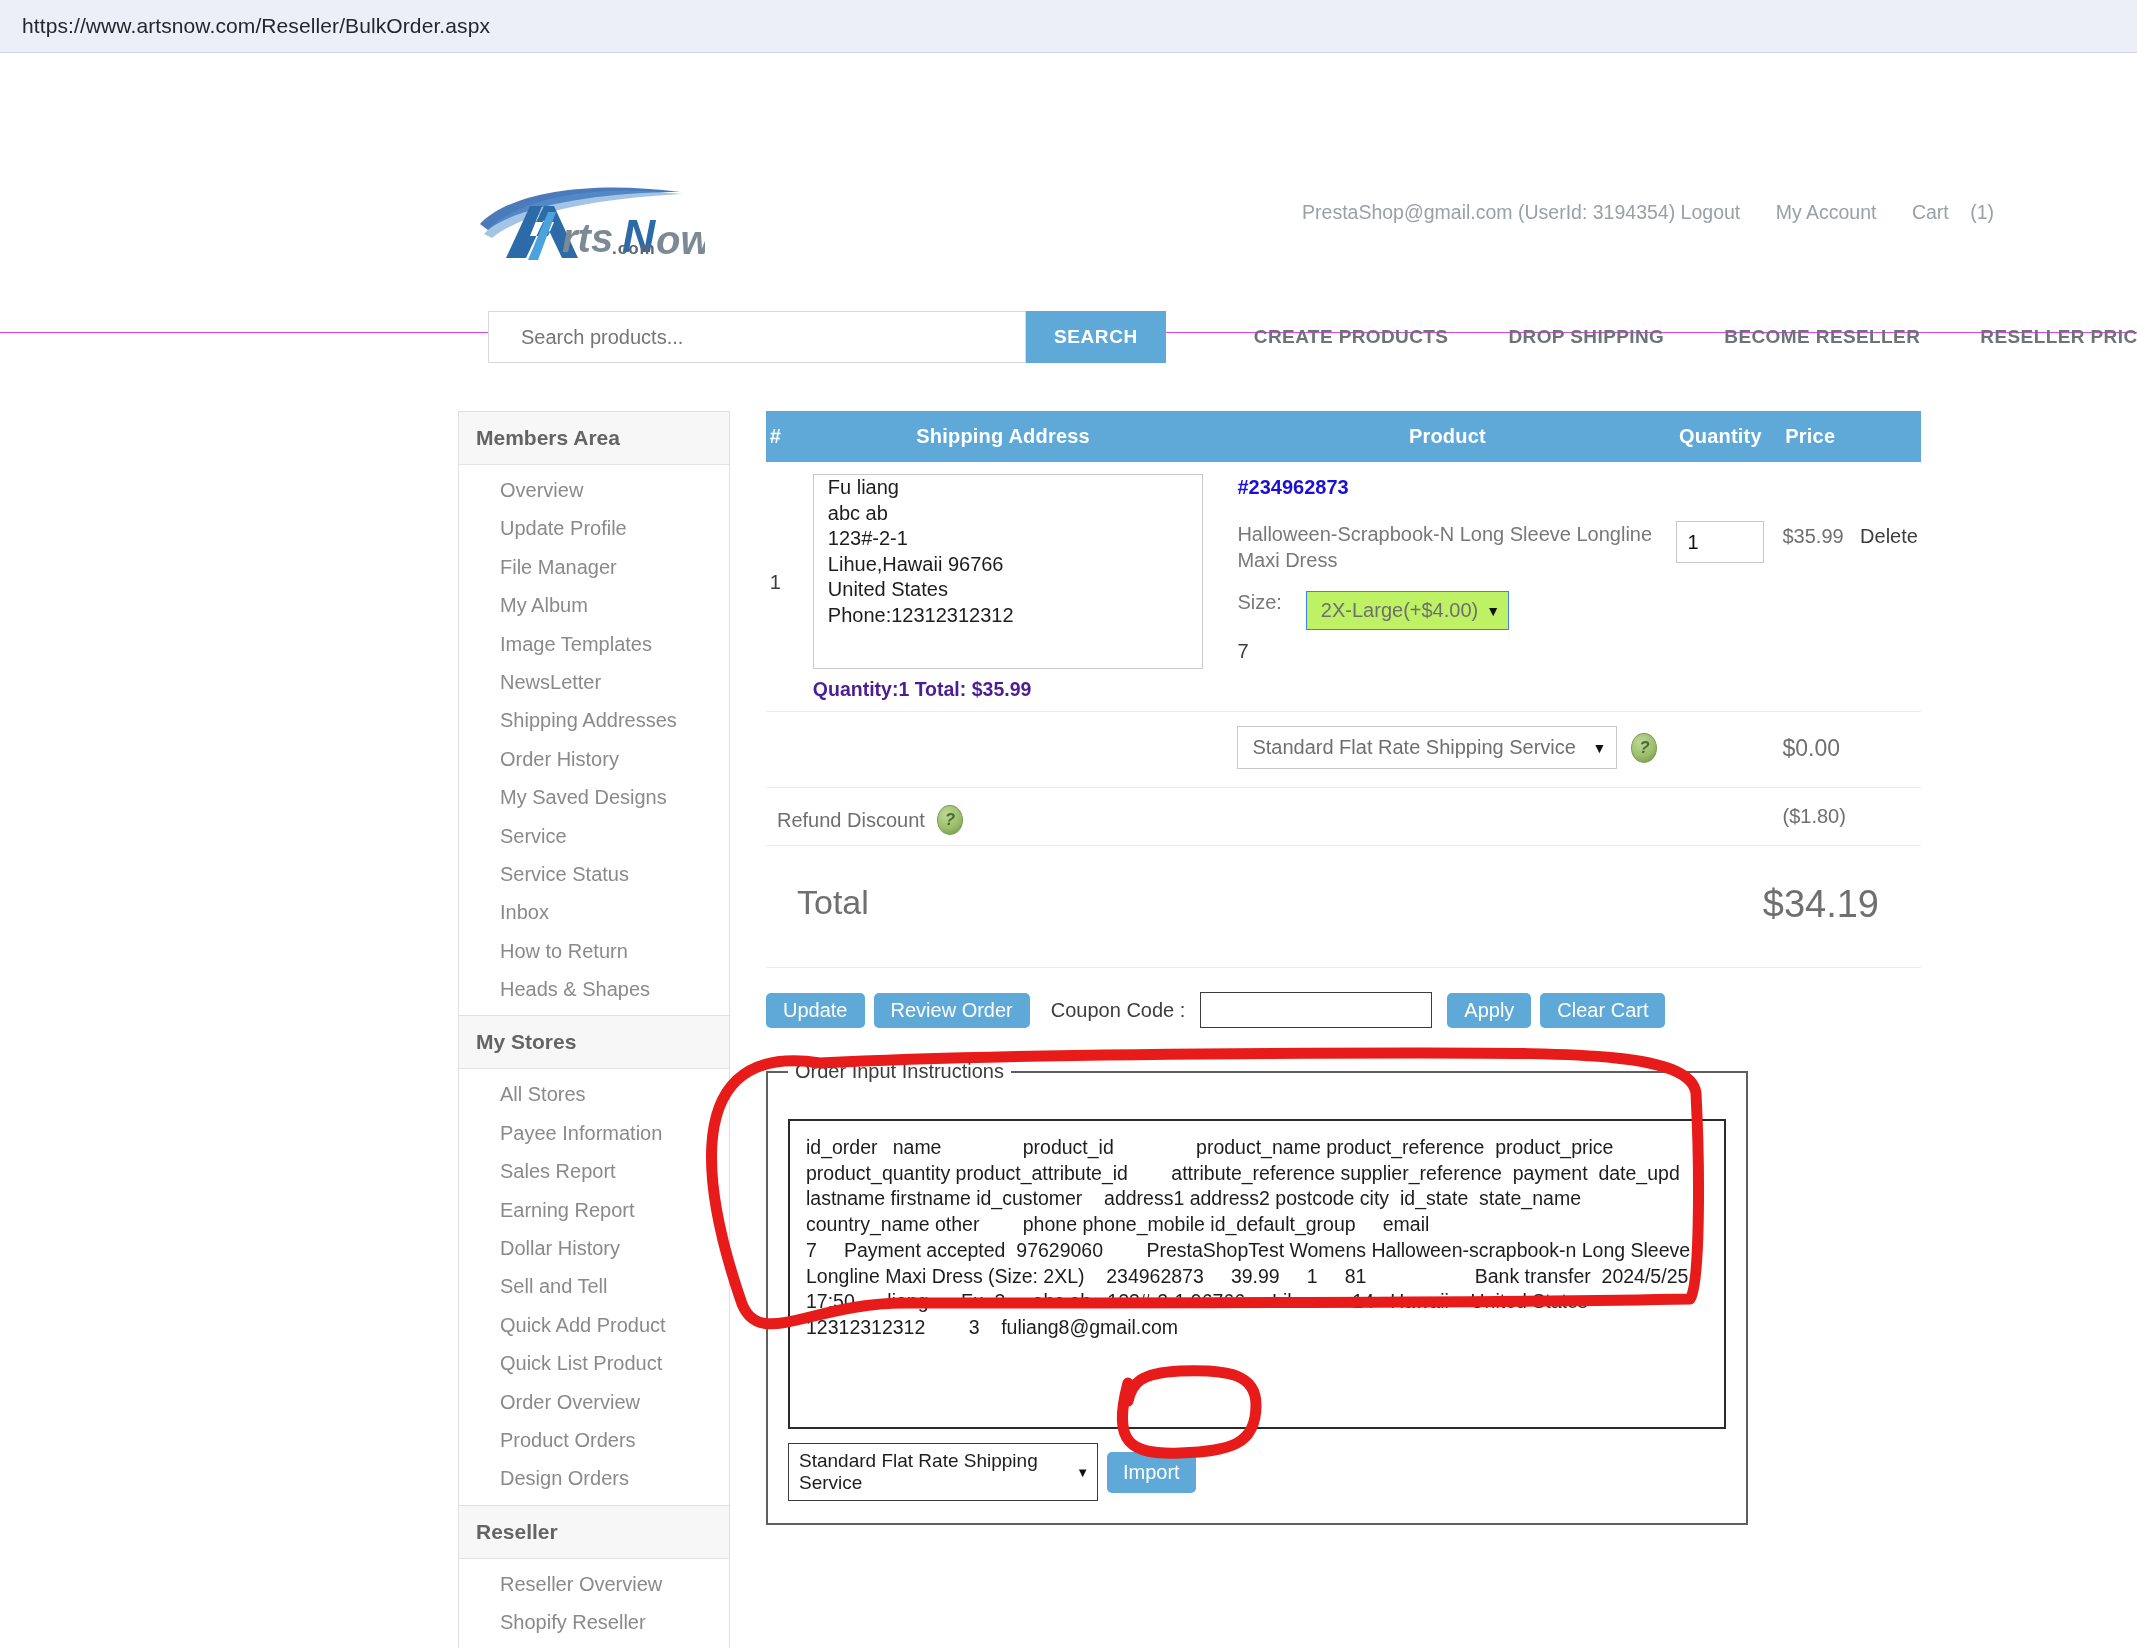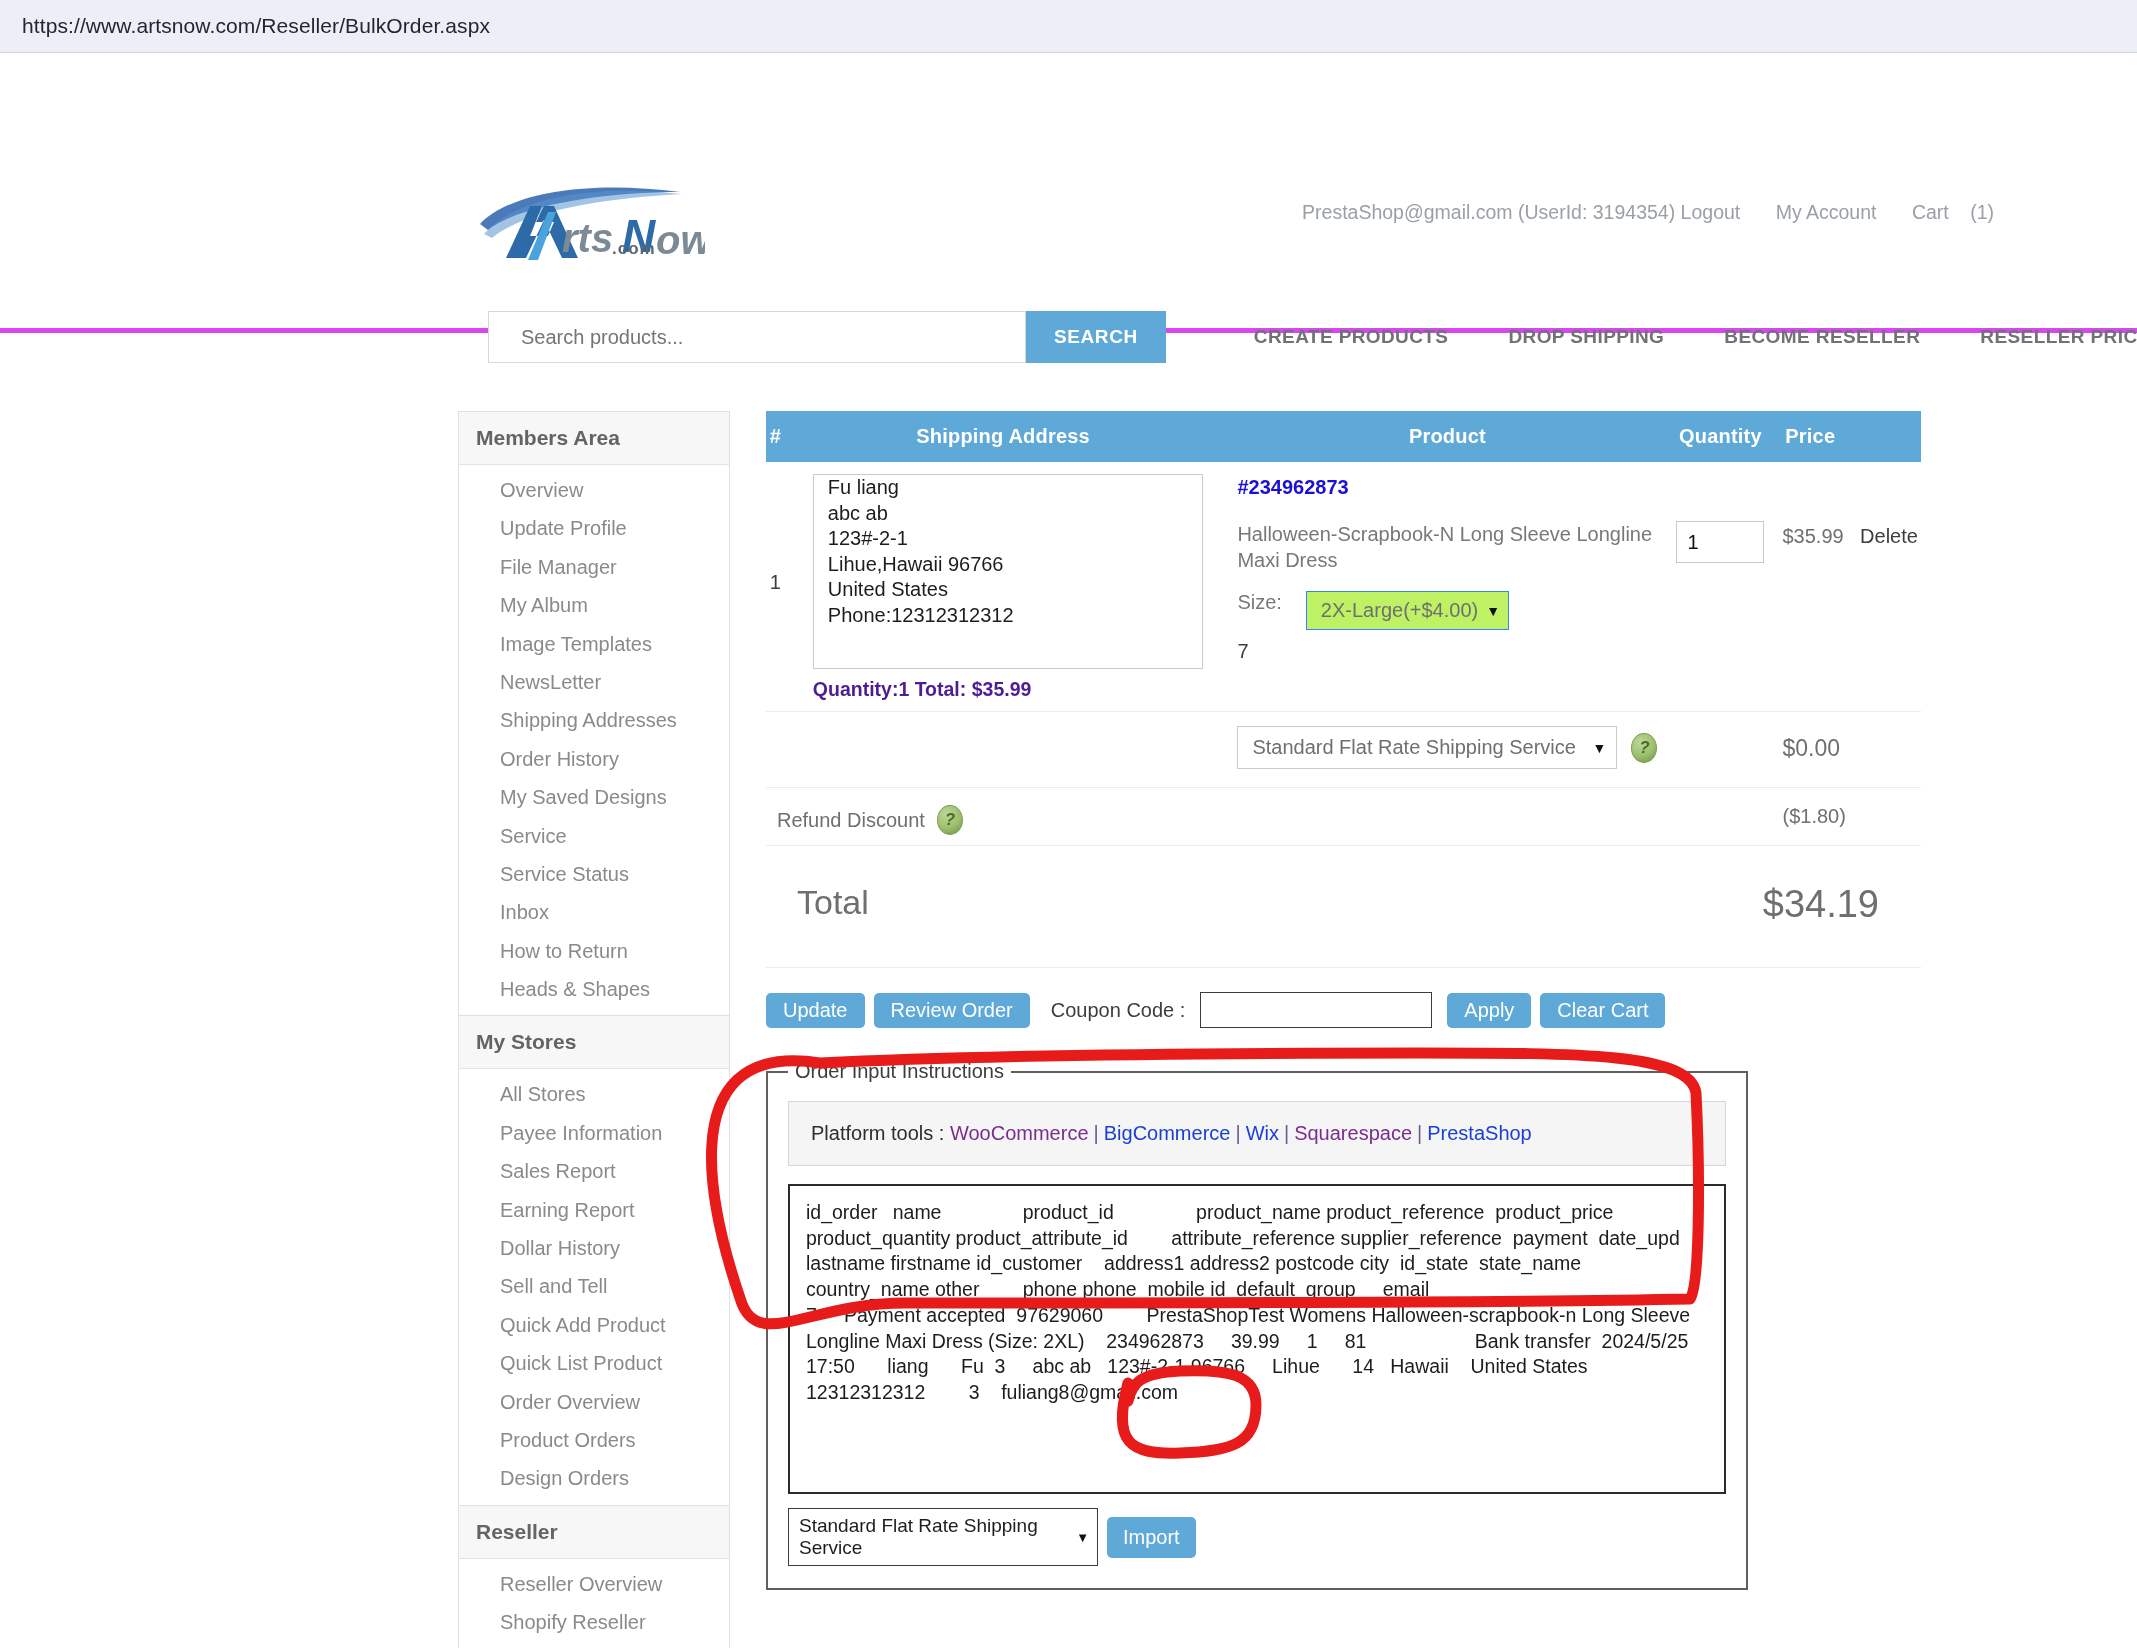--- a/index.html
+++ b/index.html
@@ -18,21 +18,21 @@
     background:#eceff7;
     border-bottom:1px solid #cfd4df;
     display:flex; align-items:center;
     padding-left:22px;
   }
   #urlbar .url { font-size:21px; color:#23272b; letter-spacing:.1px; }
 
   #page { position:relative; width:2137px; }
 
   
-  #siteheader { height:280px; position:relative; border-bottom:5px solid #d946ef; background:#fff;}
+  #siteheader { height:280px; position:relative; border-bottom:1px solid #d946ef; background:#fff;}
   .logo-wrap { position:absolute; left:470px; top:125px; }
   .logo-sub { position:absolute; left:612px; top:186px; font-size:17px; color:#5b6670; letter-spacing:1px; font-weight:bold;}
 
   .acct {
     position:absolute; right:143px; top:148px;
     font-size:19.5px; color:#9aa0a6; white-space:nowrap;
   }
   .acct span { margin-left:30px; }
   .acct .first { margin-left:0; }
 
@@ -394,24 +394,20 @@
       <button class="btn">Review Order</button>
       <span class="coupon-label">Coupon Code :</span>
       <input class="coupon-input" type="text" value="" style="">
       <button class="btn" style="margin-left:6px;">Apply</button>
       <button class="btn">Clear Cart</button>
     </div>
 
     <fieldset class="oii">
       <legend>Order Input Instructions</legend>
 
-      <div class="platform-bar">
-        <span>Platform tools :</span>
-        <a href="#" class="pl-purple">WooCommerce</a><span class="pl-sep">|</span><a href="#" class="pl-blue">BigCommerce</a><span class="pl-sep">|</span><a href="#" class="pl-blue">Wix</a><span class="pl-sep">|</span><a href="#" class="pl-purple">Squarespace</a><span class="pl-sep">|</span><a href="#" class="pl-blue">PrestaShop</a>
-      </div>
 
       <div class="bulk-textarea">id_order	name		product_id		product_name product_reference  product_price  product_quantity product_attribute_id        attribute_reference supplier_reference  payment  date_upd lastname firstname id_customer    address1 address2 postcode city  id_state  state_name     country_name other        phone phone_mobile id_default_group     email
 7     Payment accepted  97629060        PrestaShopTest Womens Halloween-scrapbook-n Long Sleeve Longline Maxi Dress (Size: 2XL)    234962873     39.99     1     81                    Bank transfer  2024/5/25 17:50      liang      Fu  3     abc ab   123#-2-1 96766     Lihue      14   Hawaii    United States 12312312312        3    fuliang8@gmail.com</div>
 
       <div class="importrow">
         <div class="import-select">
           <span>Standard Flat Rate Shipping Service</span>
           <span class="caret">▼</span>
         </div>
         <button class="btn-import">Import</button>

